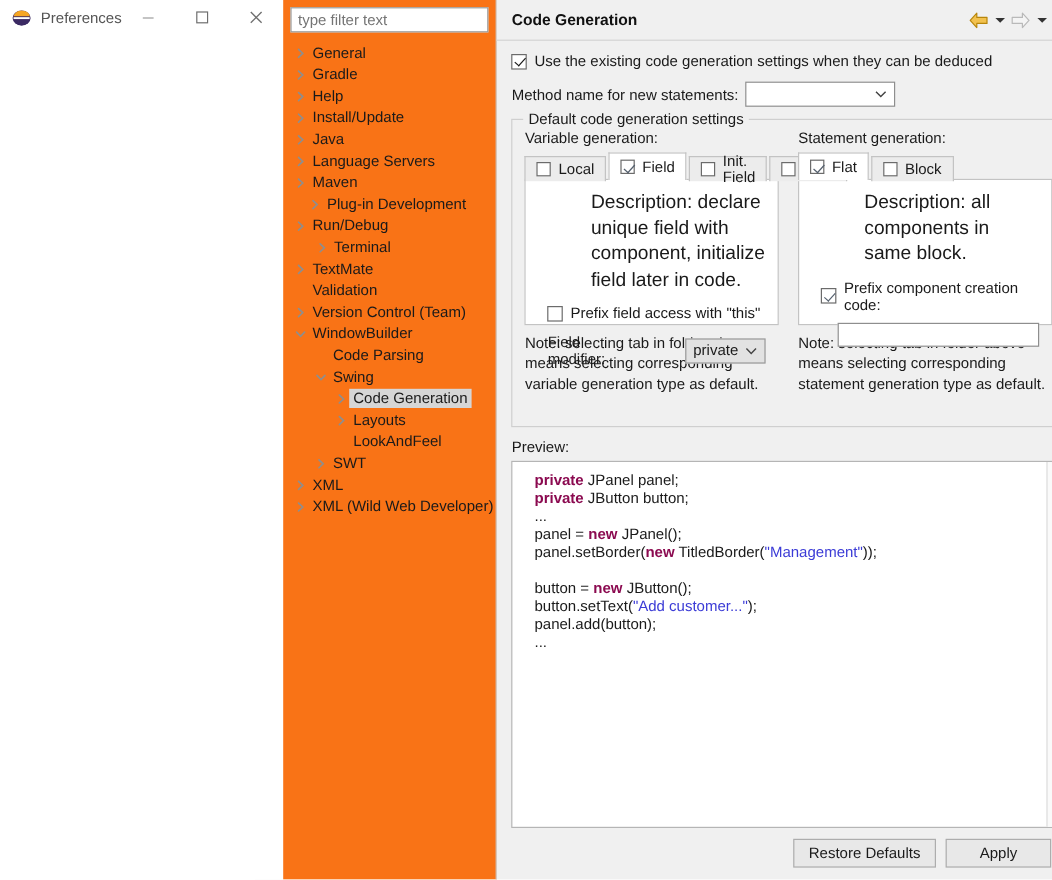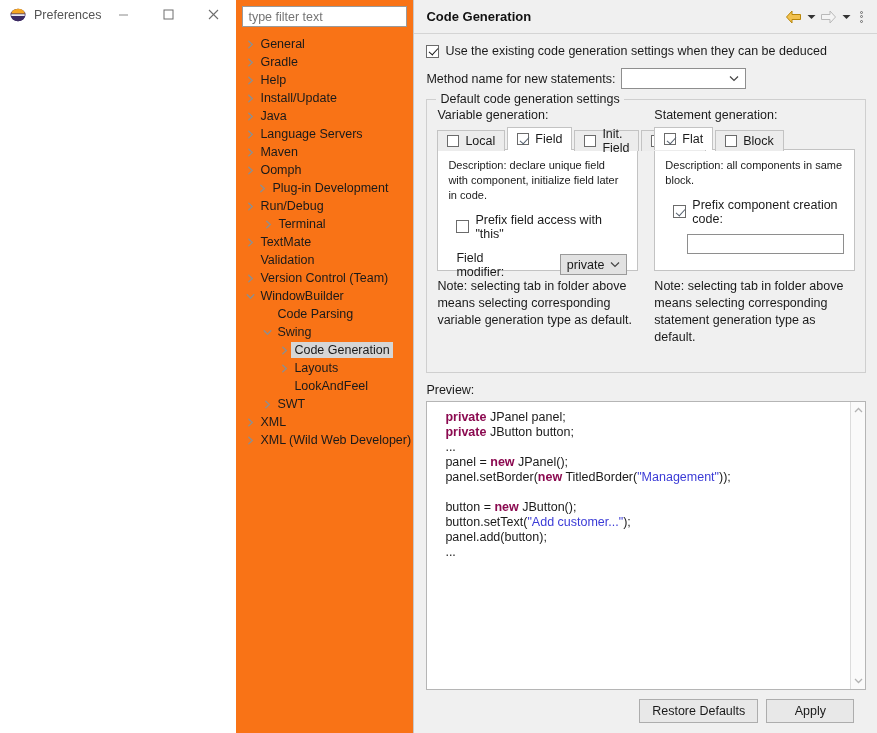--- a/index.html
+++ b/index.html
@@ -80,21 +80,21 @@
 
   .cols { display:flex; gap:16px; }
   .col { flex:1 1 0; min-width:0; }
   .col-lead { font-size:12.5px; margin-bottom:5px; }
 
   
   .tabstrip { display:flex; align-items:flex-end; height:23px; position:relative; z-index:2; }
   .tab { display:flex; align-items:center; gap:6px; height:21px; padding:0 9px; border:1px solid #c3c3c3; border-bottom:none; background:#ececec; font-size:12.5px; margin-right:2px; position:relative; top:1px; }
   .tab.active { background:#ffffff; height:23px; top:0; border-color:#c3c3c3; z-index:3; }
   .tabpanel { border:1px solid #c3c3c3; background:#ffffff; margin-top:-1px; padding:8px 10px 10px 10px; position:relative; z-index:1; }
-  .tab-desc { font-size:11px; line-height:1.35; margin-bottom:10px; }
+  .tab-desc { font-size:16px; line-height:1.35; margin-bottom:10px;margin-left:44px; }
   .note { font-size:12.5px; line-height:1.35; margin-top:7px; color:#1a1a1a; }
 
   .field-mod-row { display:flex; align-items:center; gap:8px; margin-top:10px; }
   .field-mod-row .combo { flex:1 1 auto; }
   .prefix-input { width:100%; height:20px; border:1px solid #8e8e8e; background:#fff; margin-top:8px; margin-left:14px; width:calc(100% - 14px); }
 
   .preview-label { font-size:12.5px; margin:10px 0 4px 0; }
   .preview-box { flex:1 1 auto; border:1px solid #b5b5b5; background:#fff; display:flex; min-height:0; position:relative; }
   .code-area { flex:1 1 auto; padding:8px 0 0 18px; overflow:hidden; }
   .code-line { font-family:"Liberation Sans", sans-serif; font-size:12.5px; line-height:15px; white-space:pre; color:#1a1a1a; }
@@ -203,28 +203,20 @@
             </span>
             <span class="label">Language Servers</span>
           </div>
           <div class="tree-row" style="padding-left: 8px;">
             <span class="arrow">
               <svg width="9" height="9" viewBox="0 0 9 9">
                 <path fill="none" stroke="#8e8e8e" stroke-width="1.4" stroke-linecap="round" d="M2.8 1.2 L6.3 4.5 L2.8 7.8"></path>
               </svg>
             </span>
             <span class="label">Maven</span>
-          </div>
-          <div class="tree-row" style="padding-left: 8px;">
-            <span class="arrow">
-              <svg width="9" height="9" viewBox="0 0 9 9">
-                <path fill="none" stroke="#8e8e8e" stroke-width="1.4" stroke-linecap="round" d="M2.8 1.2 L6.3 4.5 L2.8 7.8"></path>
-              </svg>
-            </span>
-            <span class="label">Oomph</span>
           </div>
           <div class="tree-row" style="padding-left: 20px;">
             <span class="arrow">
               <svg width="9" height="9" viewBox="0 0 9 9">
                 <path fill="none" stroke="#8e8e8e" stroke-width="1.4" stroke-linecap="round" d="M2.8 1.2 L6.3 4.5 L2.8 7.8"></path>
               </svg>
             </span>
             <span class="label">Plug-in Development</span>
           </div>
           <div class="tree-row" style="padding-left: 8px;">

